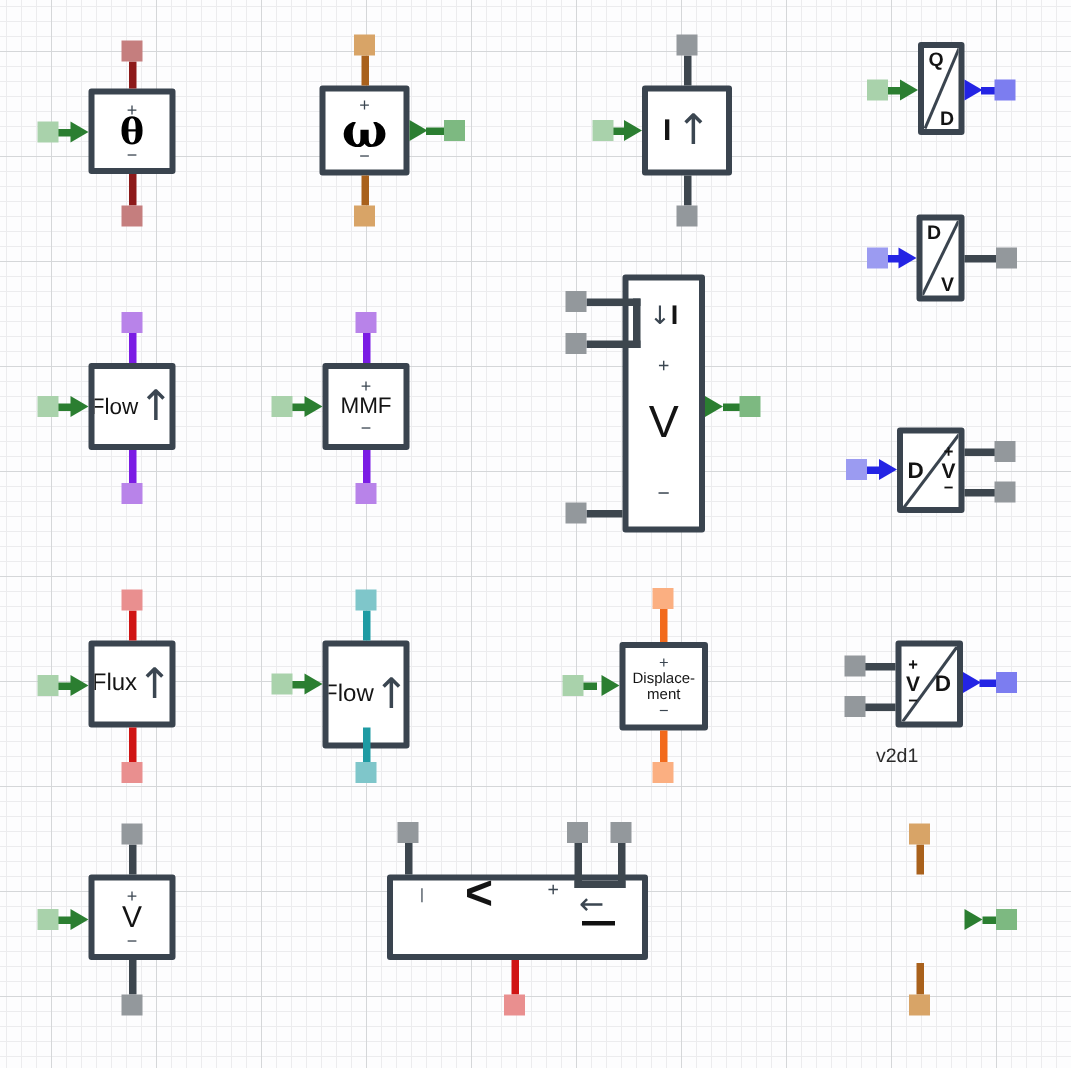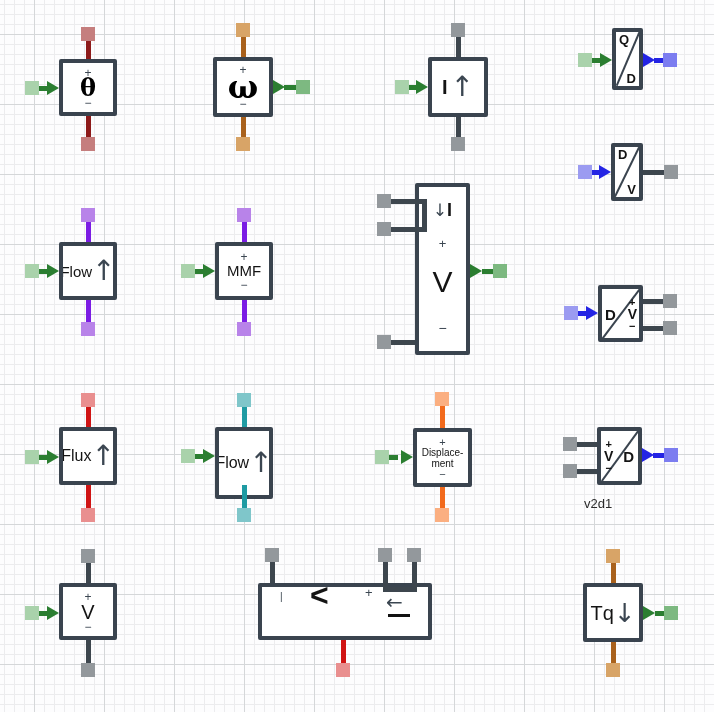--- a/index.html
+++ b/index.html
@@ -273,20 +273,14 @@
     <div class="abs" style="left:126px;top:27px;width:22px;height:3px;background:#111"></div>
   </div>
 
   <div class="sq p-brn" style="left:606px;top:549px"></div>
   <div class="wv w-brn" style="left:611px;top:563px;height:20px"></div>
   <div class="wv w-brn" style="left:611px;top:642px;height:21px"></div>
   <div class="sq p-brn" style="left:606px;top:663px"></div>
   <div class="tri tg" style="left:643px;top:606px"></div>
   <div class="wh w-grn" style="left:655px;top:611px;width:10px"></div>
   <div class="sq p-grno" style="left:664px;top:606px"></div>
-  <div class="blk" style="left:583px;top:583px;width:60px;height:59px">
-    <div class="row">
-      <span class="lbl" style="font-size:20px">Tq</span>
-      <span class="arrow" style="font-size:26px">↓</span>
-    </div>
-  </div>
 
 </div>
 
 </body></html>

